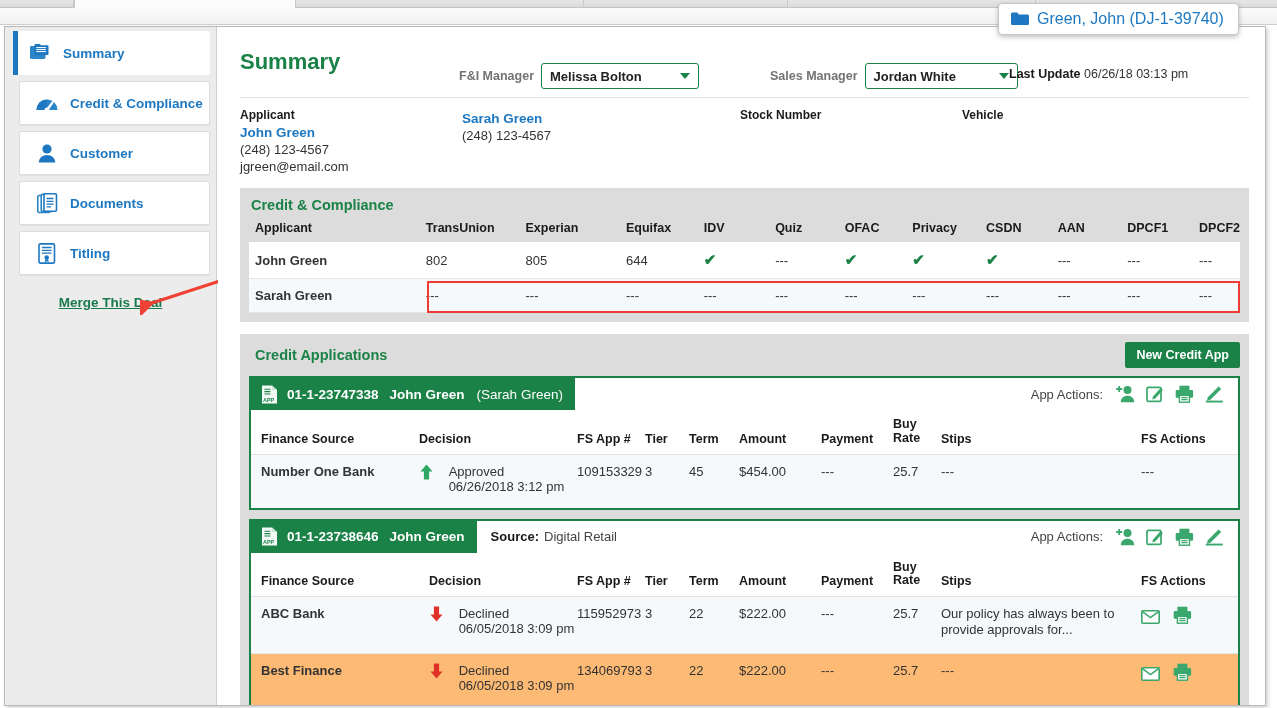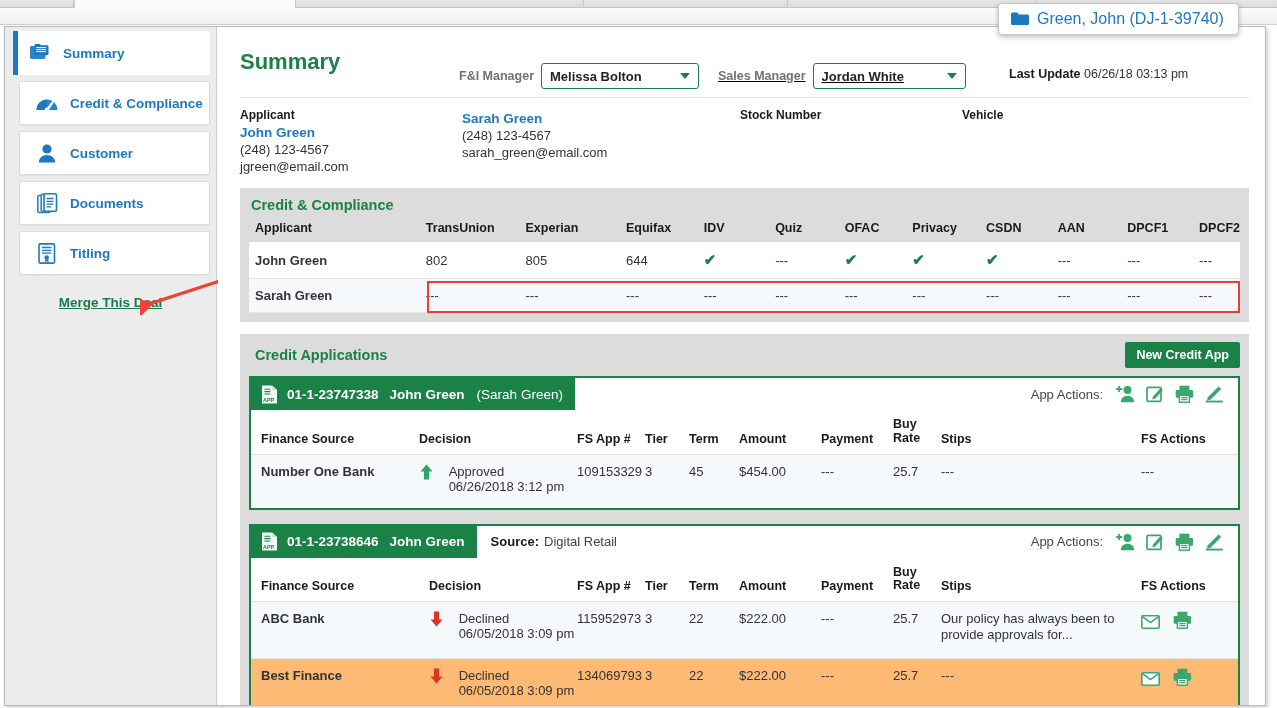--- a/index.html
+++ b/index.html
@@ -169,21 +169,21 @@
   .chk { color:#1a8247; font-size:15px; font-weight:bold; }
   .cc-wrap { position:relative; }
   .redbox {
     position:absolute; border:2px solid #ee3b33; pointer-events:none;
   }
 
   
   .appcard {
     background:#ffffff;
     border:2px solid #1a8247;
-    margin-bottom:14px;
+    margin-bottom:9px;
   }
   .appcard-head { display:flex; align-items:stretch; background:#ffffff; position:relative; height:32px; }
   .app-badge {
     background:#1a8247; color:#ffffff;
     display:flex; align-items:center; gap:9px;
     padding:0 12px 0 10px;
     font-size:13.5px;
   }
   .app-badge .appno { font-weight:bold; }
   .app-badge .appname { font-weight:bold; margin-left:2px; }
@@ -320,21 +320,21 @@
         <span class="page-title">Summary</span>
 
         <div class="field-group" style="left:241px;">
           <span class="field-label">F&amp;I Manager</span>
           <div class="select-box" style="width:158px;">
             <span>Melissa Bolton</span>
             <span class="select-caret"></span>
           </div>
         </div>
 
-        <div class="field-group" style="left:500px;text-decoration:underline;">
+        <div class="field-group" style="left:552px;">
           <span class="field-label">Sales Manager</span>
           <div class="select-box" style="width:153px;">
             <span>Jordan White</span>
             <span class="select-caret"></span>
           </div>
         </div>
 
         <div class="lastupdate">
           <b>Last Update</b>
           <span>06/26/18 03:13 pm</span>
@@ -346,21 +346,20 @@
       <div class="people">
         <div class="person">
           <div class="p-head">Applicant</div>
           <div class="p-name">John Green</div>
           <div class="p-line">(248) 123-4567</div>
           <div class="p-line">jgreen@email.com</div>
         </div>
         <div class="person wide">
           <div class="p-name">Sarah Green</div>
           <div class="p-line">(248) 123-4567</div>
-          <div class="p-line">sarah_green@email.com</div>
         </div>
         <div class="person">
           <div class="p-head">Stock Number</div>
           <div class="p-line"></div>
         </div>
         <div class="person">
           <div class="p-head">Vehicle</div>
           <div class="p-line"></div>
         </div>
       </div>

